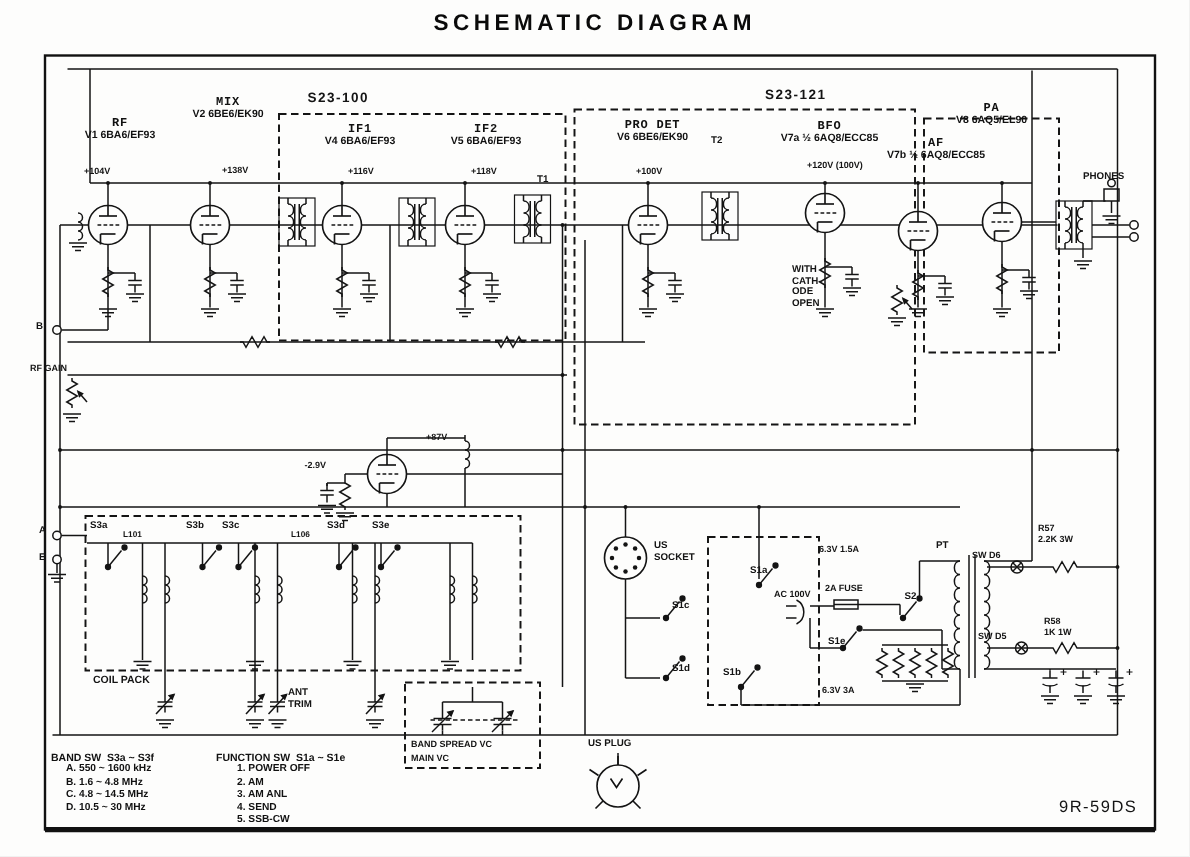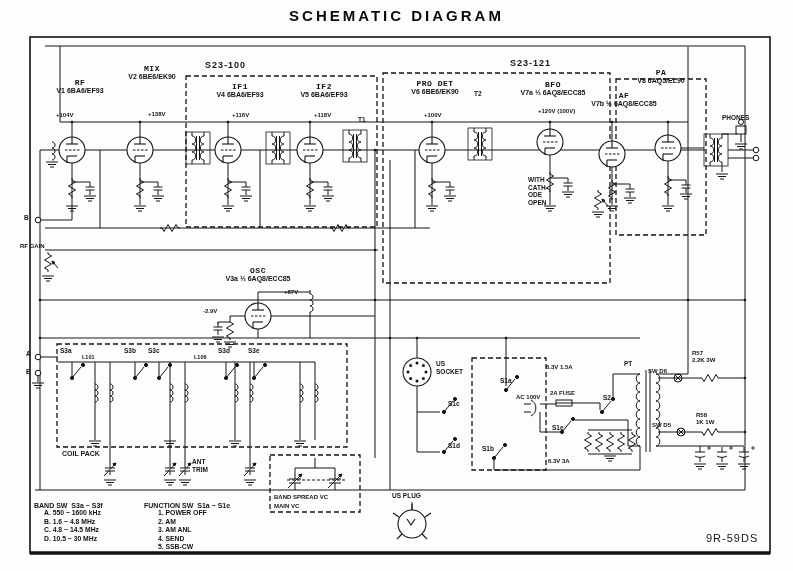--- a/index.html
+++ b/index.html
@@ -374,24 +374,20 @@
     <div class="stube">V7a ½ 6AQ8/ECC85</div>
   </div>
   <div class="stage" style="left:574px;top:91px;width:100px">
     <div class="sname">AF</div>
     <div class="stube">V7b ½ 6AQ8/ECC85</div>
   </div>
   <div class="stage" style="left:617px;top:68px;width:88px">
     <div class="sname">PA</div>
     <div class="stube">V8 6AQ5/EL90</div>
   </div>
-  <div class="stage" style="left:200px;top:266px;width:116px">
-    <div class="sname">OSC</div>
-    <div class="stube">V3a ½ 6AQ8/ECC85</div>
-  </div>
 
   <div class="lbl boxlbl" style="left:205px;top:60px">S23-100</div>
   <div class="lbl boxlbl" style="left:510px;top:58px">S23-121</div>
   <div class="lbl" style="left:62px;top:450px;font-size:7px">COIL PACK</div>
 
   <div class="lbl volt" style="left:56px;top:112px">+104V</div>
   <div class="lbl volt" style="left:148px;top:111px">+138V</div>
   <div class="lbl volt" style="left:232px;top:112px">+116V</div>
   <div class="lbl volt" style="left:314px;top:112px">+118V</div>
   <div class="lbl volt" style="left:424px;top:112px">+100V</div>

